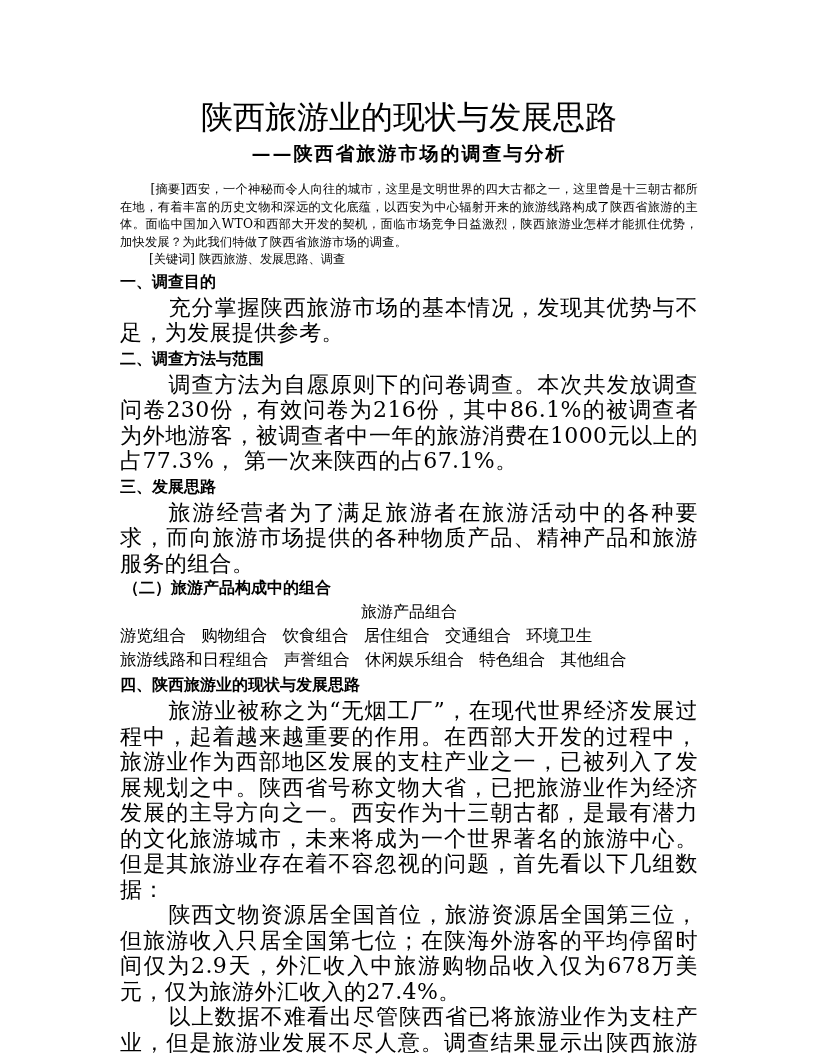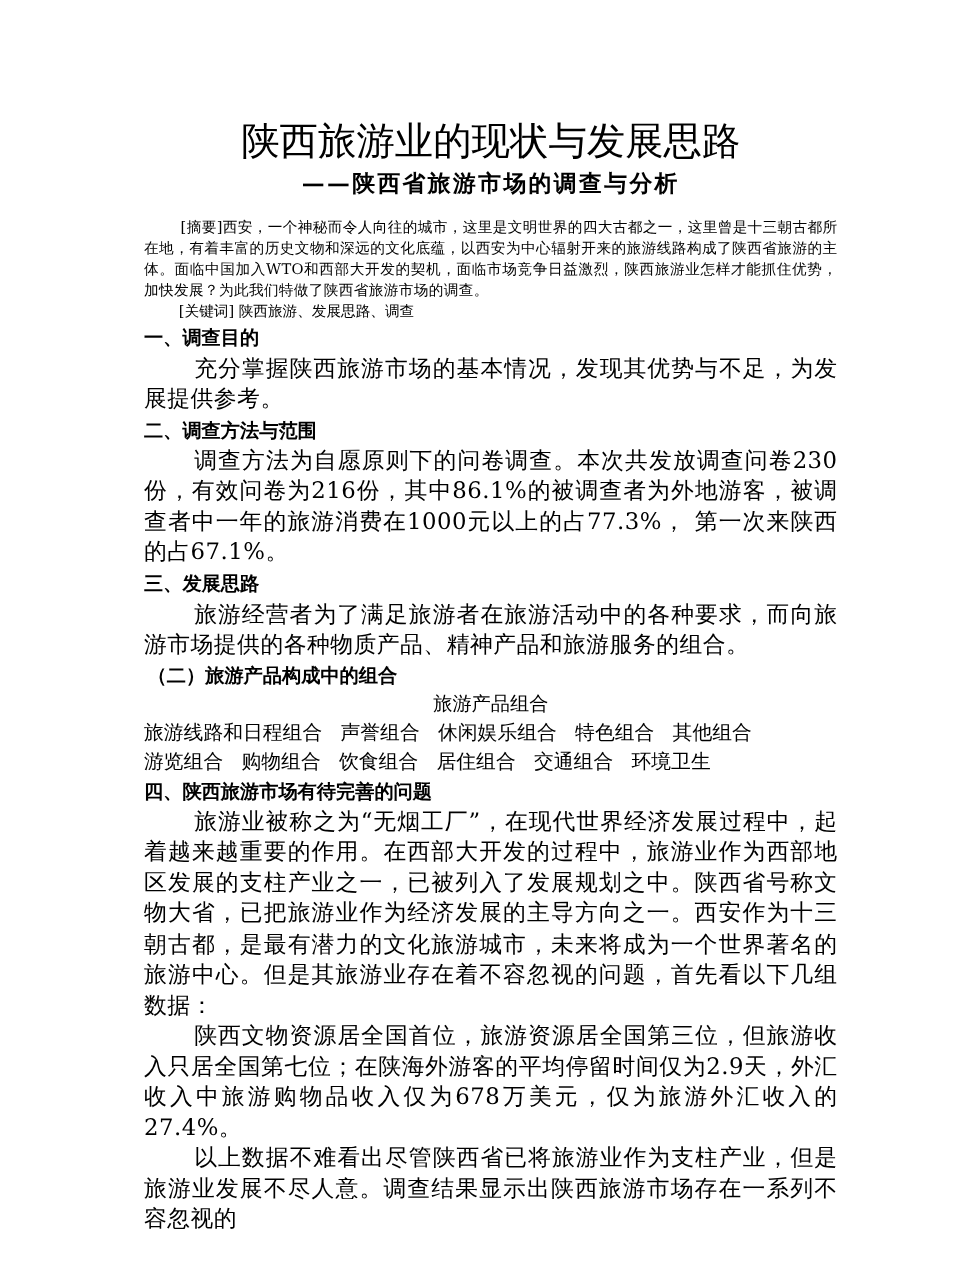--- a/index.html
+++ b/index.html
@@ -58,21 +58,21 @@
       margin: 0;
     }
     h3.sub {
       font-family: "DejaVu Sans", "Liberation Sans", sans-serif;
       font-size: 16px;
       line-height: 24px;
       font-weight: bold;
       margin: 0 0 0 3px;
     }
     p.body {
-      font-size: 19px;
+      font-size: 22px;
       line-height: 25.5px;
       margin: 0;
       text-indent: 2.2em;
       text-align: justify;
       letter-spacing: 0.4px;
     }
     .combo-title {
       text-align: center;
       font-size: 16px;
       line-height: 24px;
@@ -107,35 +107,35 @@
     <h2 class="sec">二、调查方法与范围</h2>
     <p class="body">调查方法为自愿原则下的问卷调查。本次共发放调查问卷230份，有效问卷为216份，其中86.1%的被调查者为外地游客，被调查者中一年的旅游消费在1000元以上的占77.3%， 第一次来陕西的占67.1%。</p>
   </section>
 
   <section>
     <h2 class="sec">三、发展思路</h2>
     <p class="body">旅游经营者为了满足旅游者在旅游活动中的各种要求，而向旅游市场提供的各种物质产品、精神产品和旅游服务的组合。</p>
     <h3 class="sub">（二）旅游产品构成中的组合</h3>
     <div class="combo-title">旅游产品组合</div>
     <div class="combo-row">
-      <span>旅游线路和日程组合</span>
-      <span>声誉组合</span>
-      <span>休闲娱乐组合</span>
-      <span>特色组合</span>
-      <span>其他组合</span>
-    </div>
-    <div class="combo-row">
       <span>游览组合</span>
       <span>购物组合</span>
       <span>饮食组合</span>
       <span>居住组合</span>
       <span>交通组合</span>
       <span>环境卫生</span>
     </div>
+    <div class="combo-row">
+      <span>旅游线路和日程组合</span>
+      <span>声誉组合</span>
+      <span>休闲娱乐组合</span>
+      <span>特色组合</span>
+      <span>其他组合</span>
+    </div>
   </section>
 
   <section>
-    <h2 class="sec">四、陕西旅游市场有待完善的问题</h2>
+    <h2 class="sec">四、陕西旅游业的现状与发展思路</h2>
     <p class="body">旅游业被称之为“无烟工厂”，在现代世界经济发展过程中，起着越来越重要的作用。在西部大开发的过程中，旅游业作为西部地区发展的支柱产业之一，已被列入了发展规划之中。陕西省号称文物大省，已把旅游业作为经济发展的主导方向之一。西安作为十三朝古都，是最有潜力的文化旅游城市，未来将成为一个世界著名的旅游中心。但是其旅游业存在着不容忽视的问题，首先看以下几组数据：</p>
     <p class="body">陕西文物资源居全国首位，旅游资源居全国第三位，但旅游收入只居全国第七位；在陕海外游客的平均停留时间仅为2.9天，外汇收入中旅游购物品收入仅为678万美元，仅为旅游外汇收入的27.4%。</p>
     <p class="body">以上数据不难看出尽管陕西省已将旅游业作为支柱产业，但是旅游业发展不尽人意。调查结果显示出陕西旅游市场存在一系列不容忽视的</p>
   </section>
 </div>
 
 </body></html>

